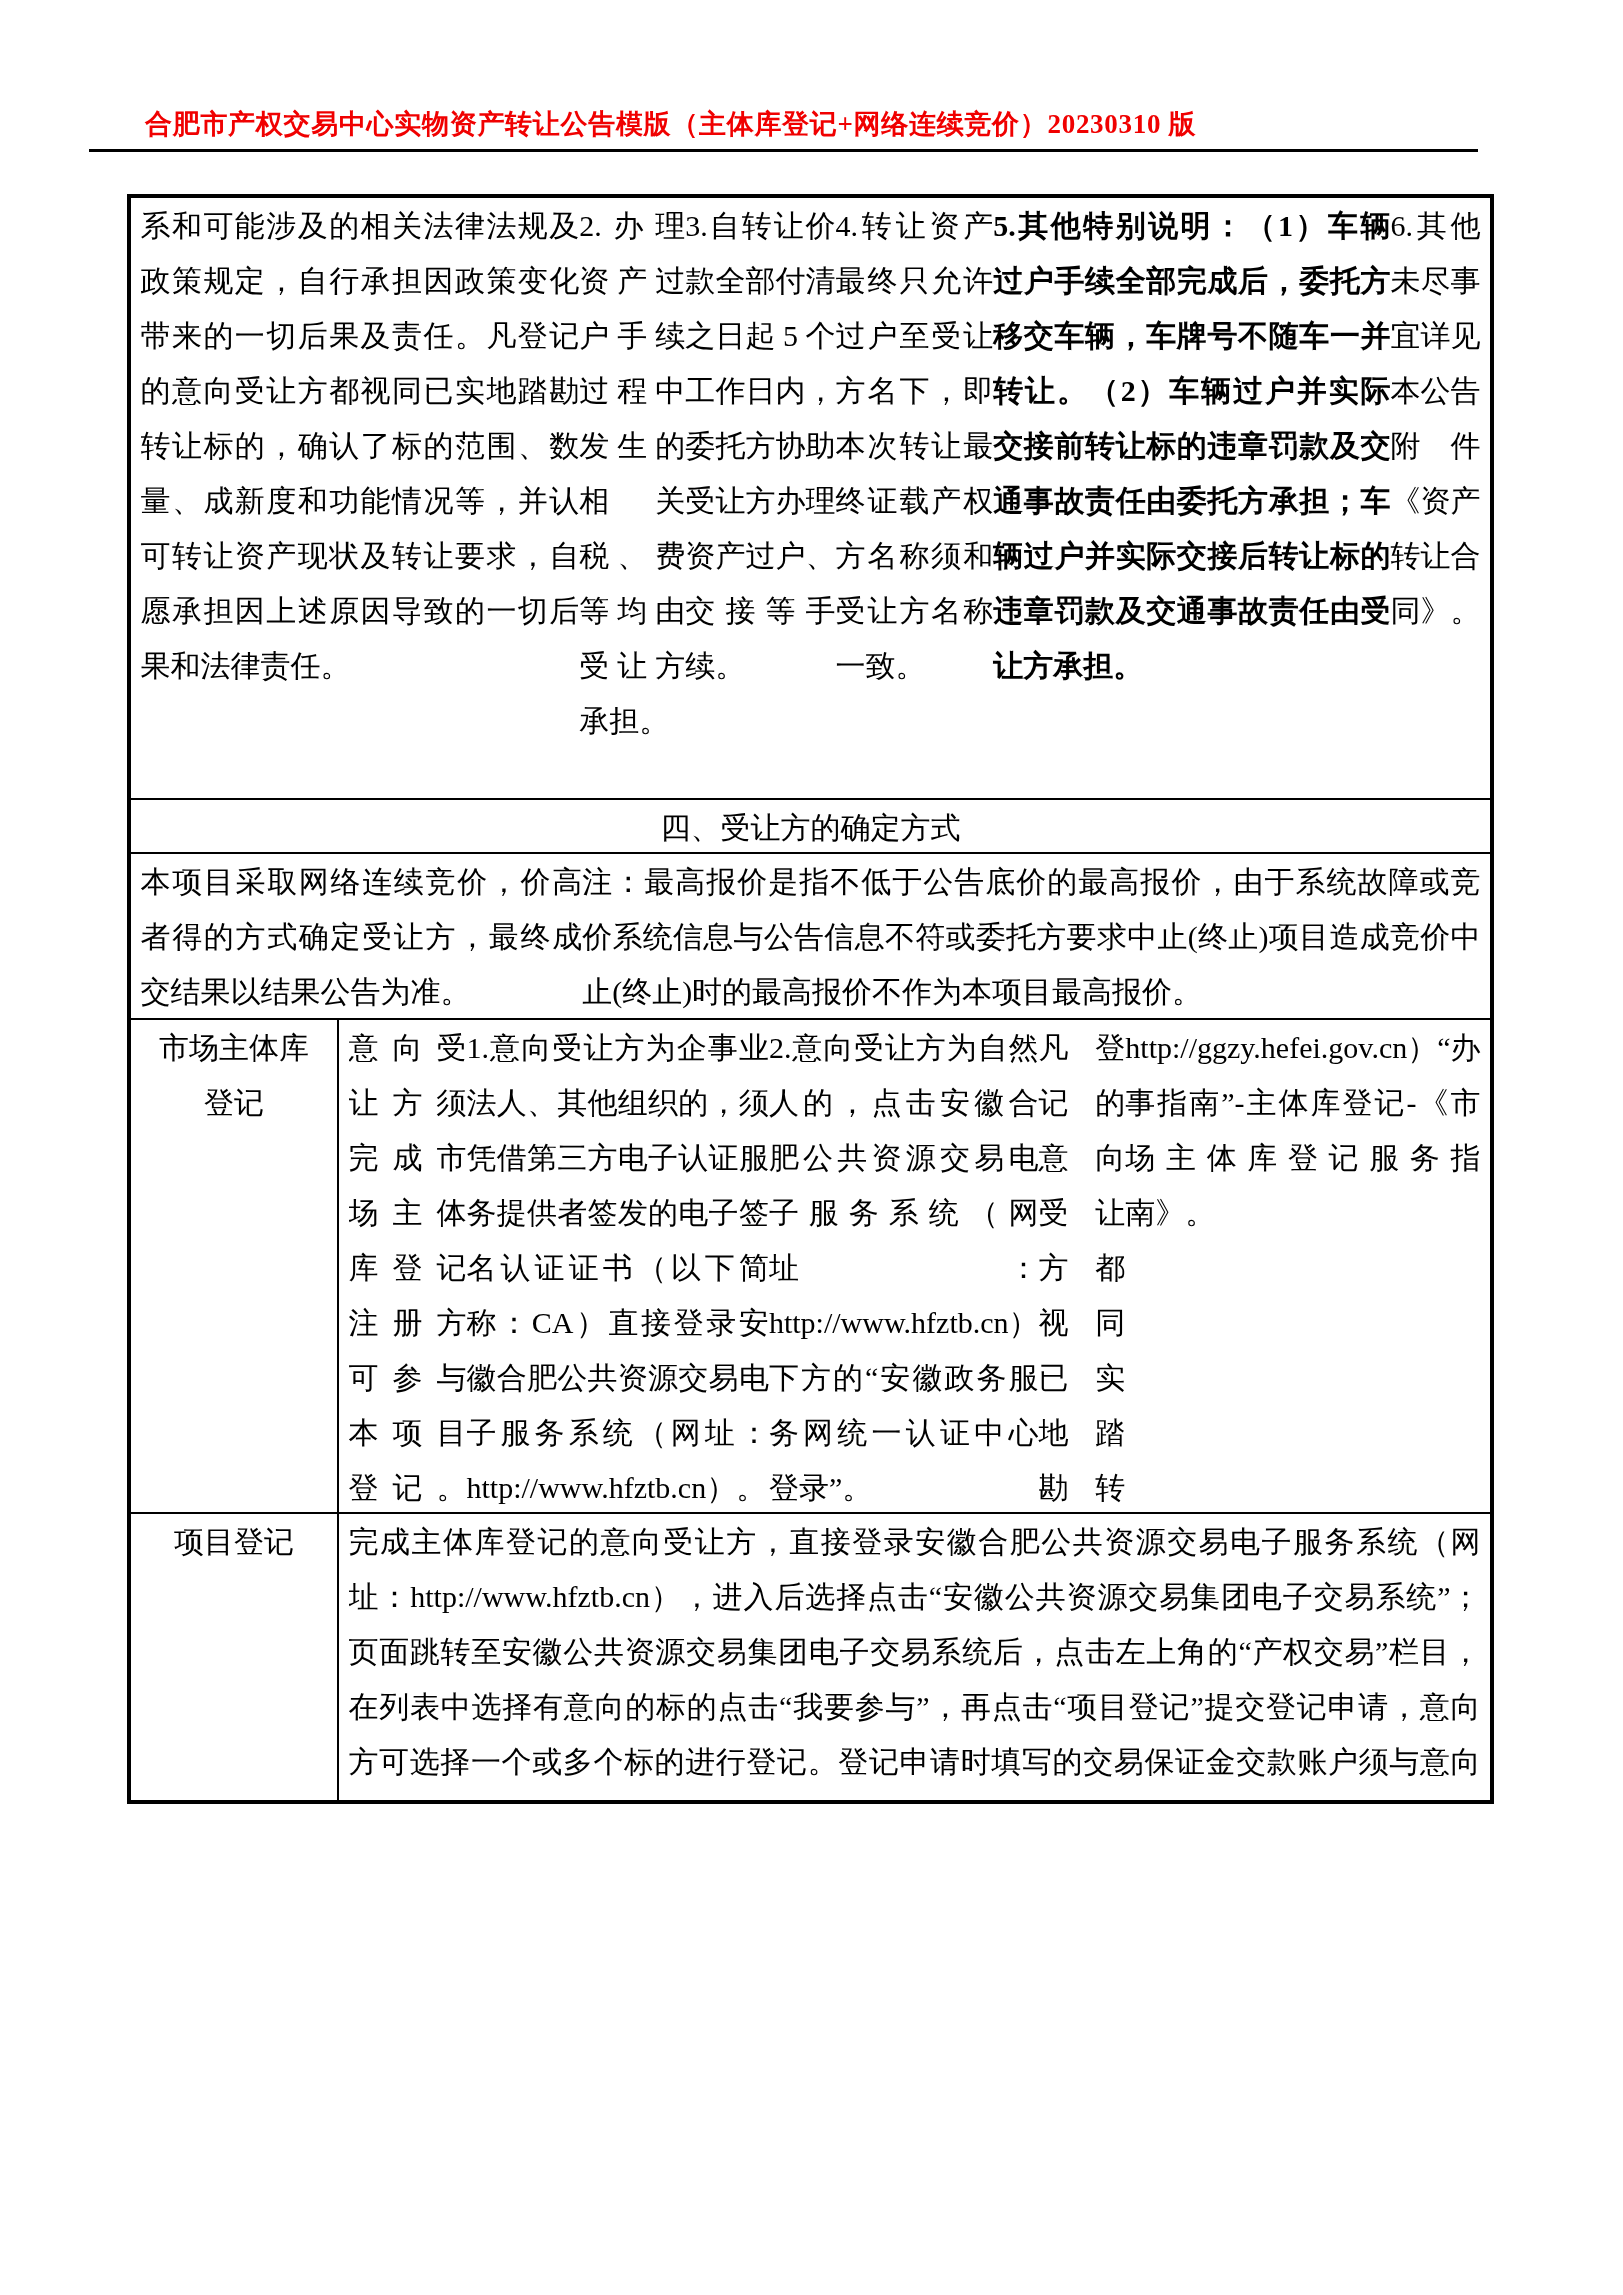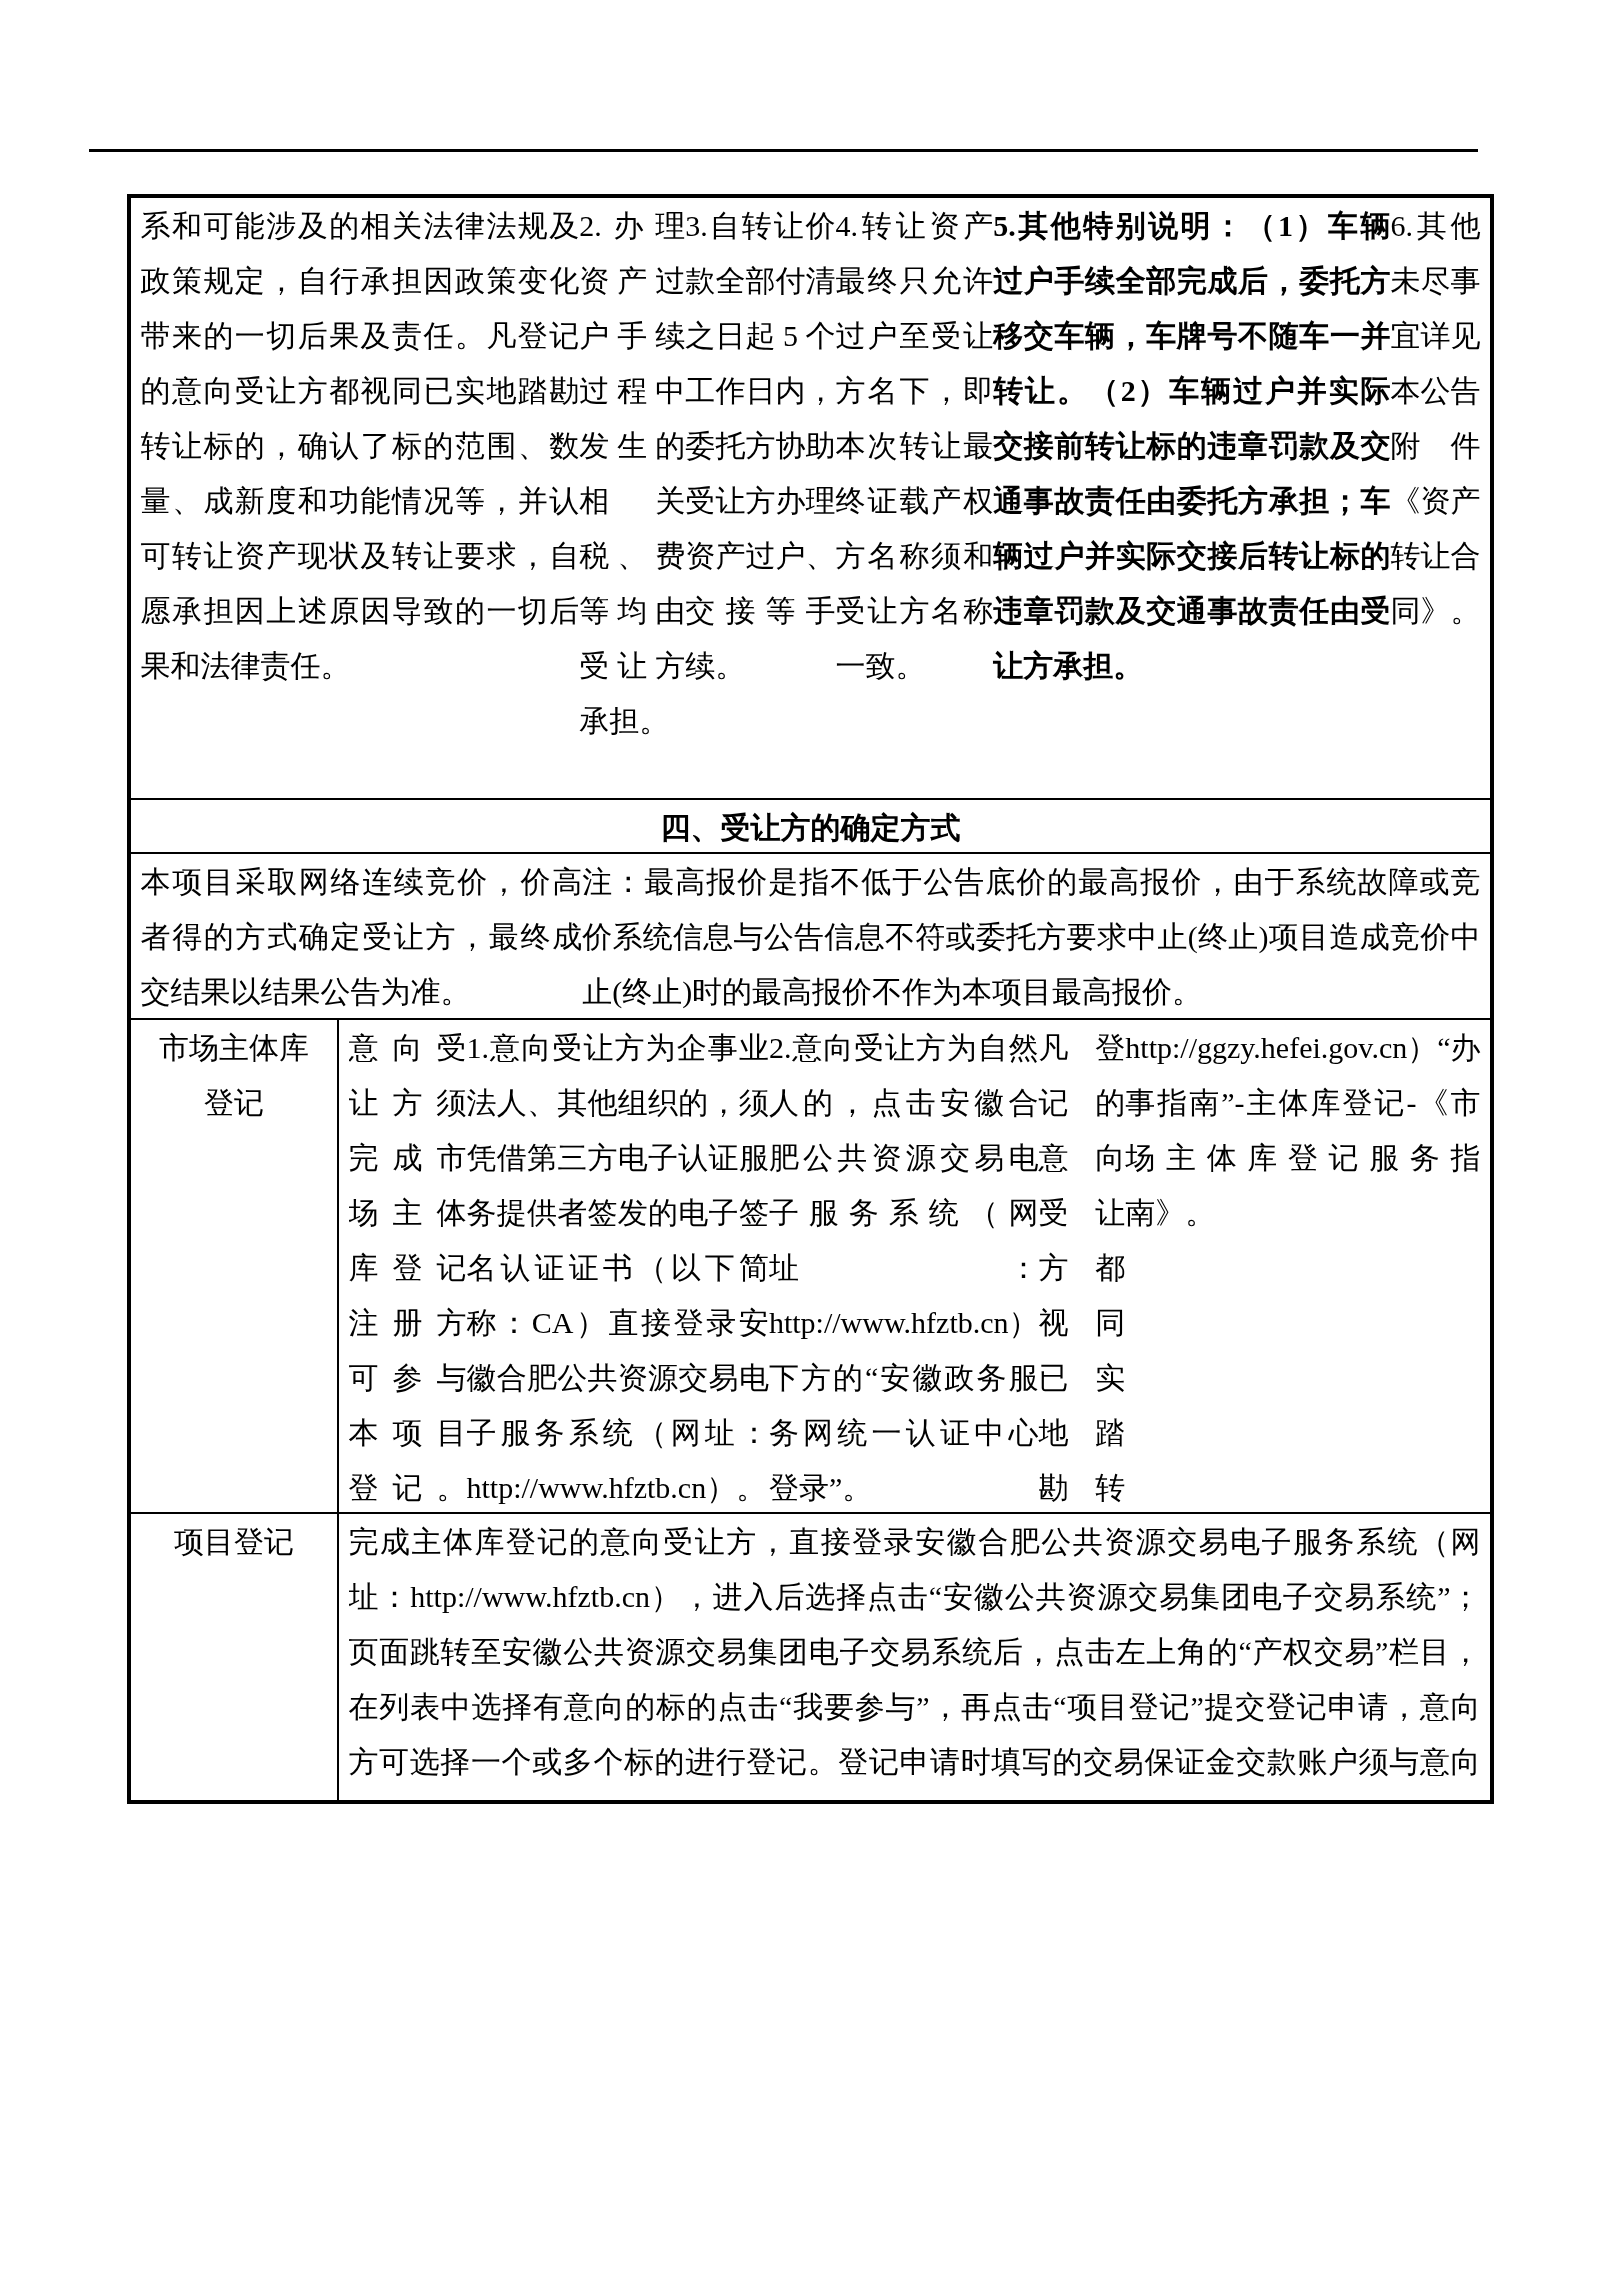--- a/index.html
+++ b/index.html
@@ -61,35 +61,36 @@
   .h722 { height: 492px; }
   .h561 { height: 286px; }
   .h164 { height: 112px; }
   .doc-table p {
     margin: 0;
     text-align: justify;
   }
   p.bold { font-weight: bold; }
   .heading-cell {
     text-align: center;
-    font-weight: bold;
+    font-weight: normal;
     font-size: 31px;
   }
   .label-cell { text-align: center; }
   .label-cell .label {
     width: 158px;
     margin: 0 auto;
     text-align: center;
   }
 </style>
 </head>
 <body>
 
 <div class="page">
 
+  <div class="header-title" style="color: rgb(240, 0, 0);">合肥市产权交易中心实物资产转让公告模版（主体库登记+网络连续竞价）20230310 版</div>
 
   <div class="header-rule"></div>
 
   <div class="doc-table-wrap">
     <table class="doc-table">
       <colgroup>
         <col style="width:209px">
         <col style="width:1154px">
       </colgroup>
 

